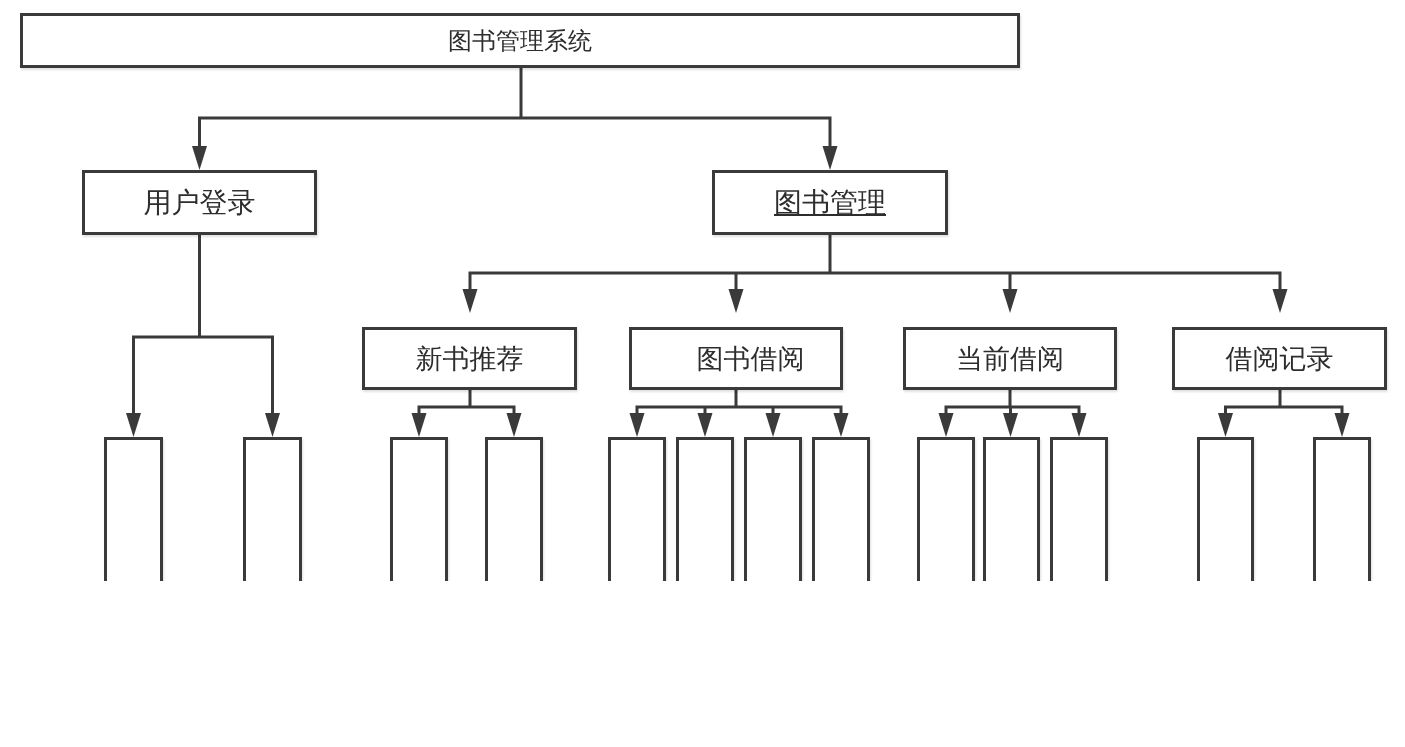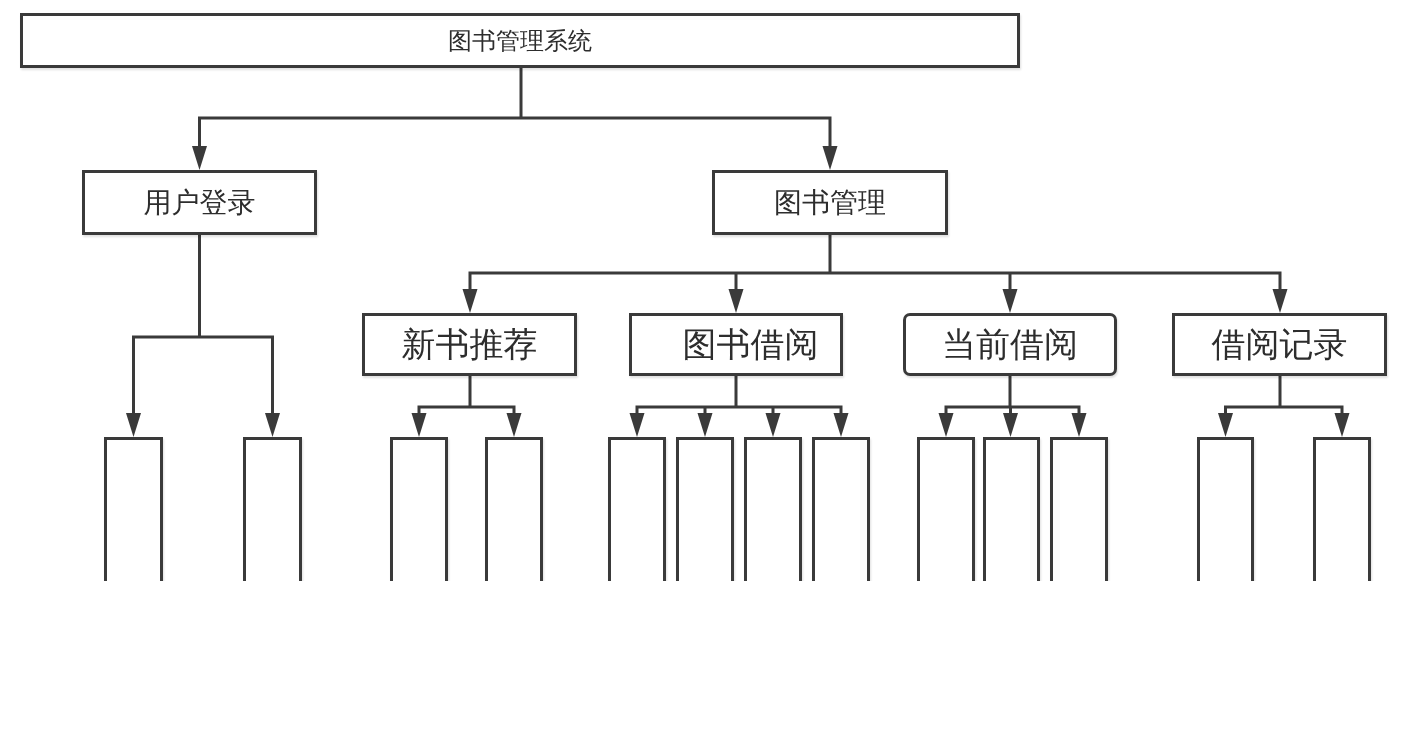--- a/index.html
+++ b/index.html
@@ -21,21 +21,21 @@
     box-sizing:border-box;
     background:#ffffff;
     border:3px solid var(--line,#3a3a3a);
     display:flex;align-items:center;justify-content:center;
     z-index:2;
     box-shadow:1px 2px 2px rgba(0,0,0,.12);
     white-space:nowrap;
   }
   .root{left:20px;top:13px;width:1000px;height:55px;font-size:24px;}
   .l2{top:170px;height:65px;font-size:28px;}
-  .l3{top:313px;height:63px;font-size:34px;}
+  .l3{top:327px;height:63px;font-size:27px;}
   .leaf{
     top:437px;height:299px;
     writing-mode:vertical-rl;
     text-orientation:mixed;
     font-size:26px;
     letter-spacing:6px;
     white-space:normal;
   }
   .leaf.tight{letter-spacing:3px;font-size:25px;}
   .watermark{
@@ -91,31 +91,31 @@
     </g>
   </svg>
 
   <div class="node root">
     <span>图书管理系统</span>
   </div>
 
   <div class="node l2" style="left:82px;width:235px;">
     <span>用户登录</span>
   </div>
-  <div class="node l2" style="left:712px;width:236px;">
+  <div class="node l2" style="left:712px;width:236px;text-decoration:underline;">
     <span>图书管理</span>
   </div>
 
   <div class="node l3" style="left:362px;width:215px;">
     <span>新书推荐</span>
   </div>
   <div class="node l3" style="left:629px;width:214px;padding-left:29px;">
     <span>图书借阅</span>
   </div>
-  <div class="node l3" style="left:903px;width:214px;border-radius:7px;">
+  <div class="node l3" style="left:903px;width:214px;">
     <span>当前借阅</span>
   </div>
   <div class="node l3" style="left:1172px;width:215px;">
     <span>借阅记录</span>
   </div>
 
   <div class="node leaf" style="left:104px;width:59px;">
     <span>用户登录</span>
   </div>
   <div class="node leaf" style="left:243px;width:59px;">

